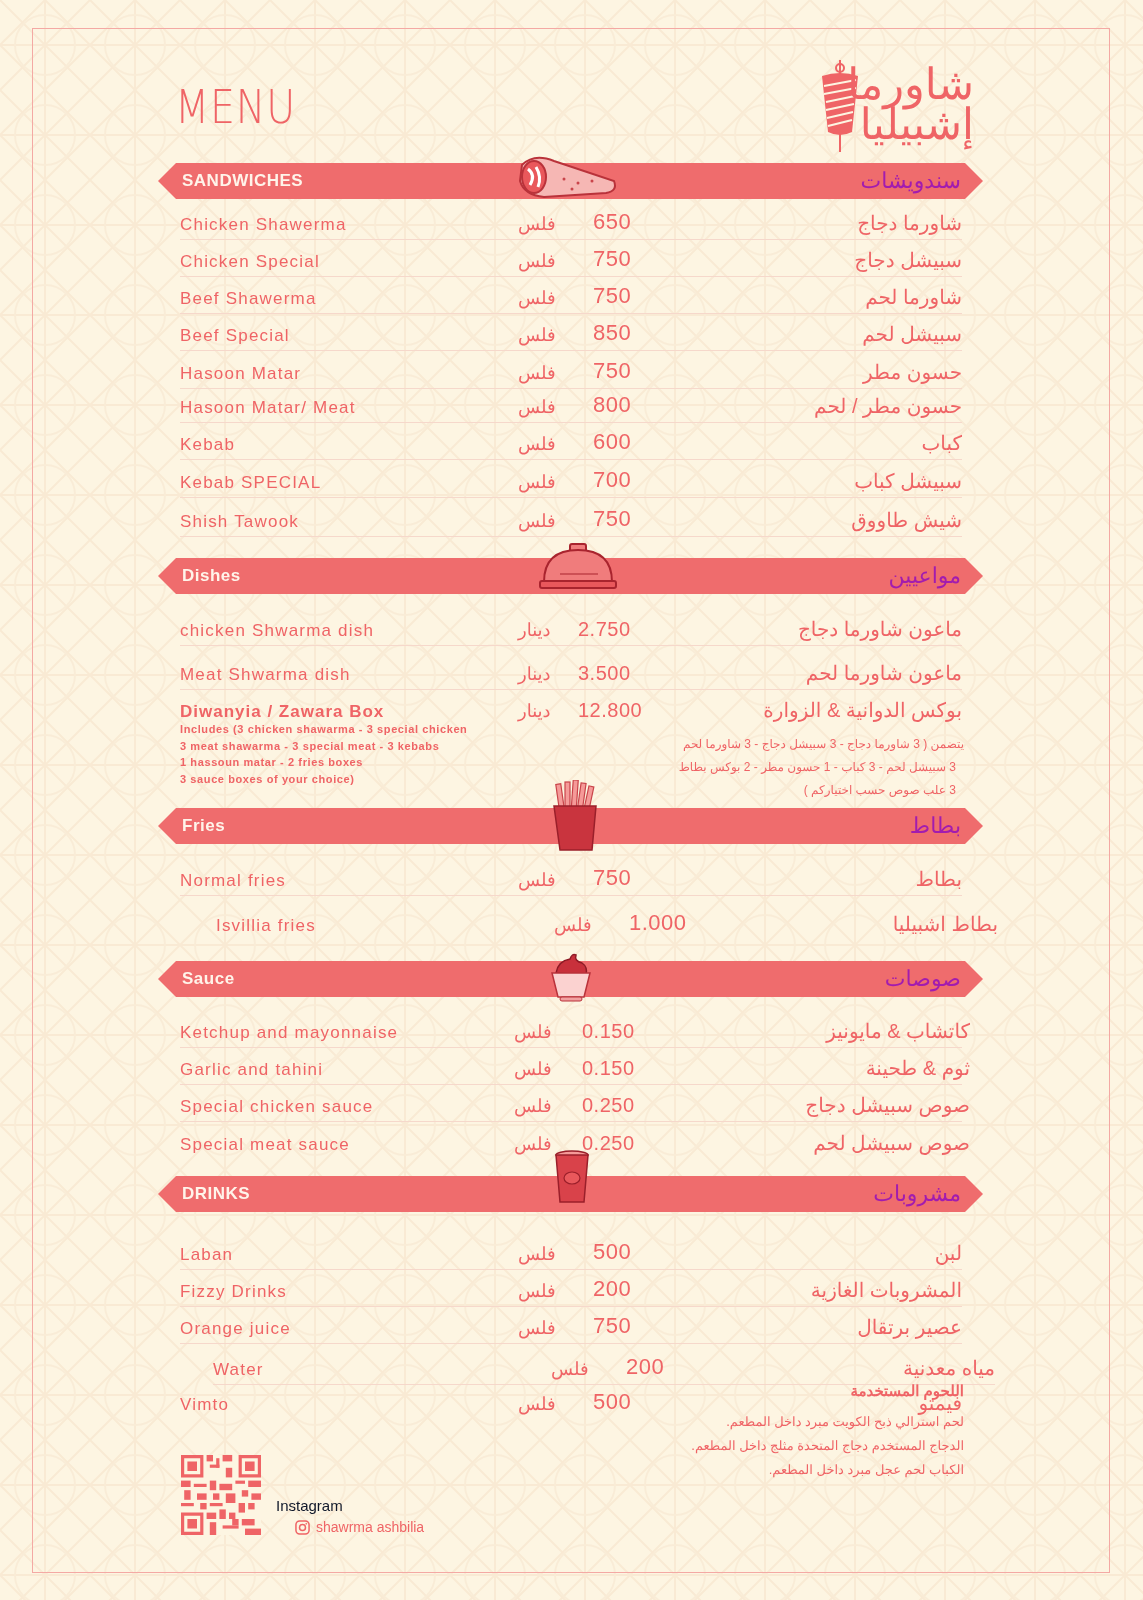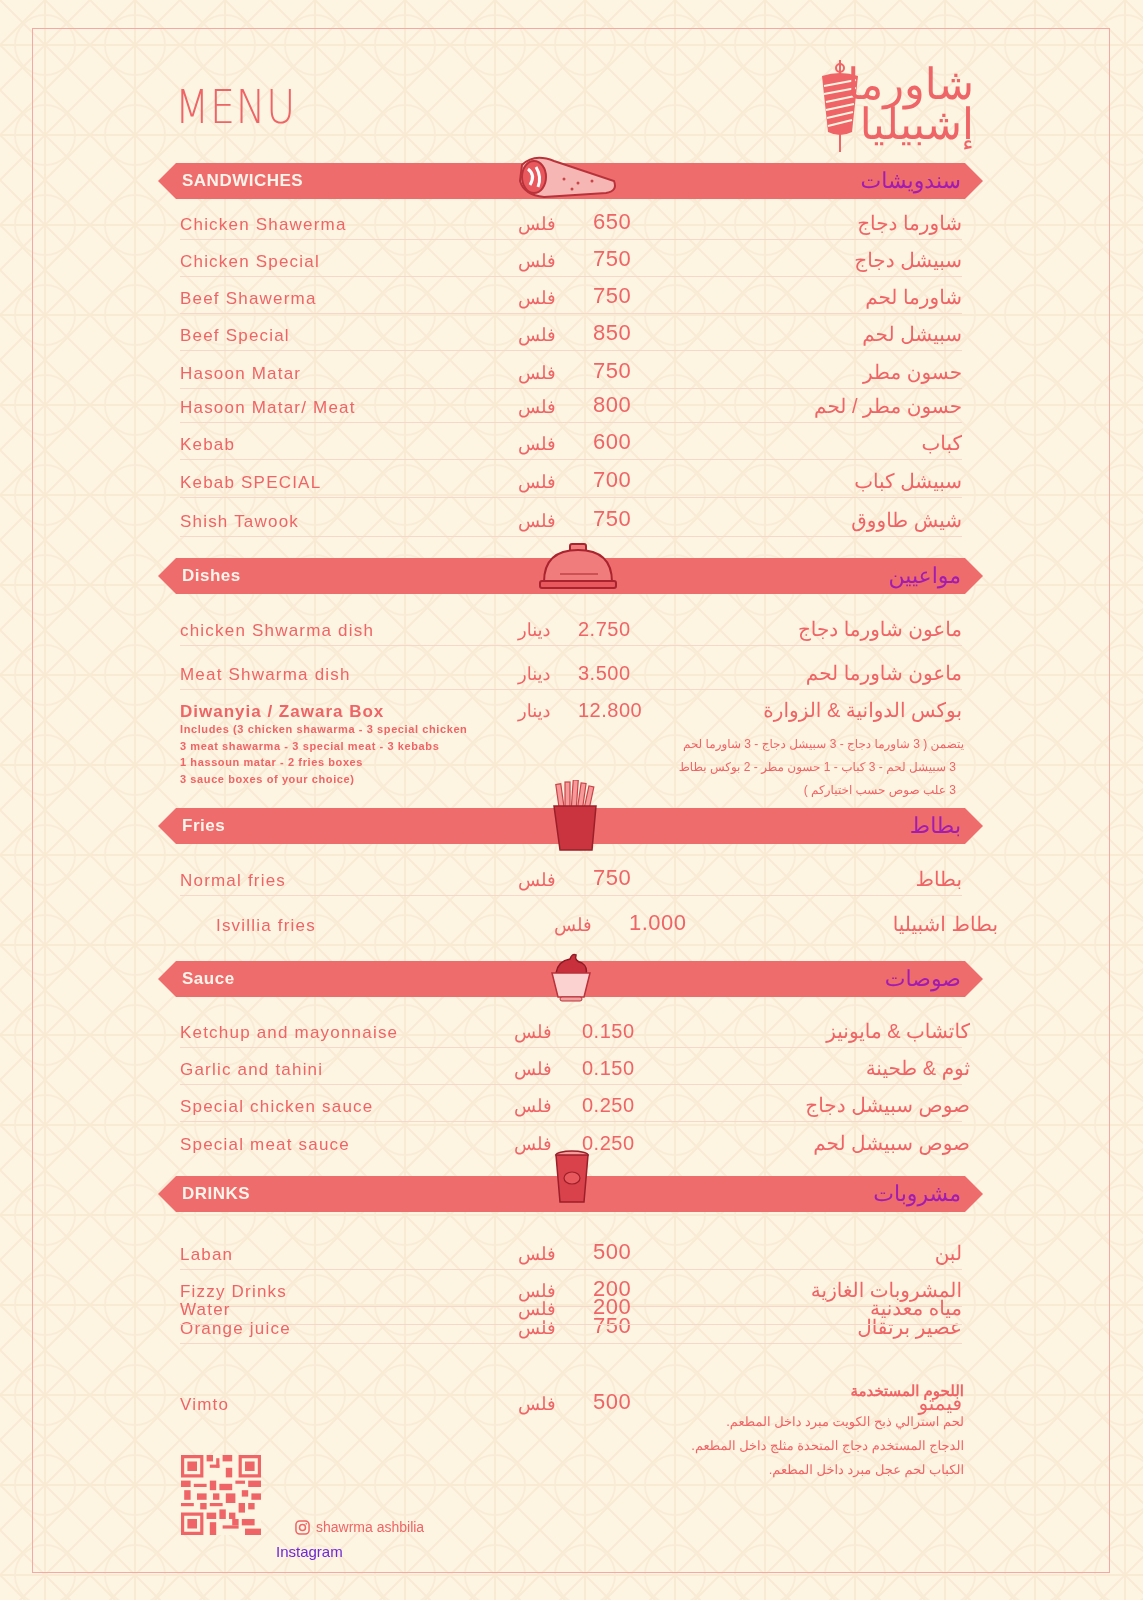--- a/index.html
+++ b/index.html
@@ -96,21 +96,21 @@
   }
   .box-ar-desc {
     position: absolute; right: 179px; top: 733px;
     font-size: 12px; line-height: 23px;
     direction: rtl; text-align: right;
   }
   .box-ar-desc div:nth-child(2), .box-ar-desc div:nth-child(3) { padding-right: 8px; }
   .qr { position: absolute; left: 181px; top: 1455px; width: 80px; height: 80px; }
   .insta-label {
     position: absolute; left: 276px; top: 1497px;
-    font-size: 15px; color: #6d28d9; margin-top: 46px;
+    font-size: 15px; color: #0f172a;
   }
   .insta-handle {
     position: absolute; left: 276px; top: 1519px;
     font-size: 14px; color: #ef6466;
     display: flex; align-items: center; gap: 6px; padding-left: 19px;
   }
   .meat-note {
     position: absolute; right: 179px; top: 1382px;
     direction: rtl; text-align: right;
   }
@@ -366,21 +366,21 @@
       <span class="cur">فلس</span>
       <span class="price">200</span>
       <span class="ar">المشروبات الغازية</span>
     </div>
     <div class="row" style="top: 1307px; height: 37px;">
       <span class="en">Orange juice</span>
       <span class="cur">فلس</span>
       <span class="price">750</span>
       <span class="ar">عصير برتقال</span>
     </div>
-    <div class="row" style="top: 1288px; height: 37px; border-bottom: 1px solid rgb(246, 216, 203);">
+    <div class="row" style="top: 1348px; height: 37px; border-bottom: 1px solid rgb(246, 216, 203); margin-left: 33px;">
       <span class="en">Water</span>
       <span class="cur">فلس</span>
       <span class="price">200</span>
       <span class="ar">مياه معدنية</span>
     </div>
     <div class="row nob" style="top: 1381px; height: 38px;">
       <span class="en">Vimto</span>
       <span class="cur">فلس</span>
       <span class="price">500</span>
       <span class="ar">فيمتو</span>

